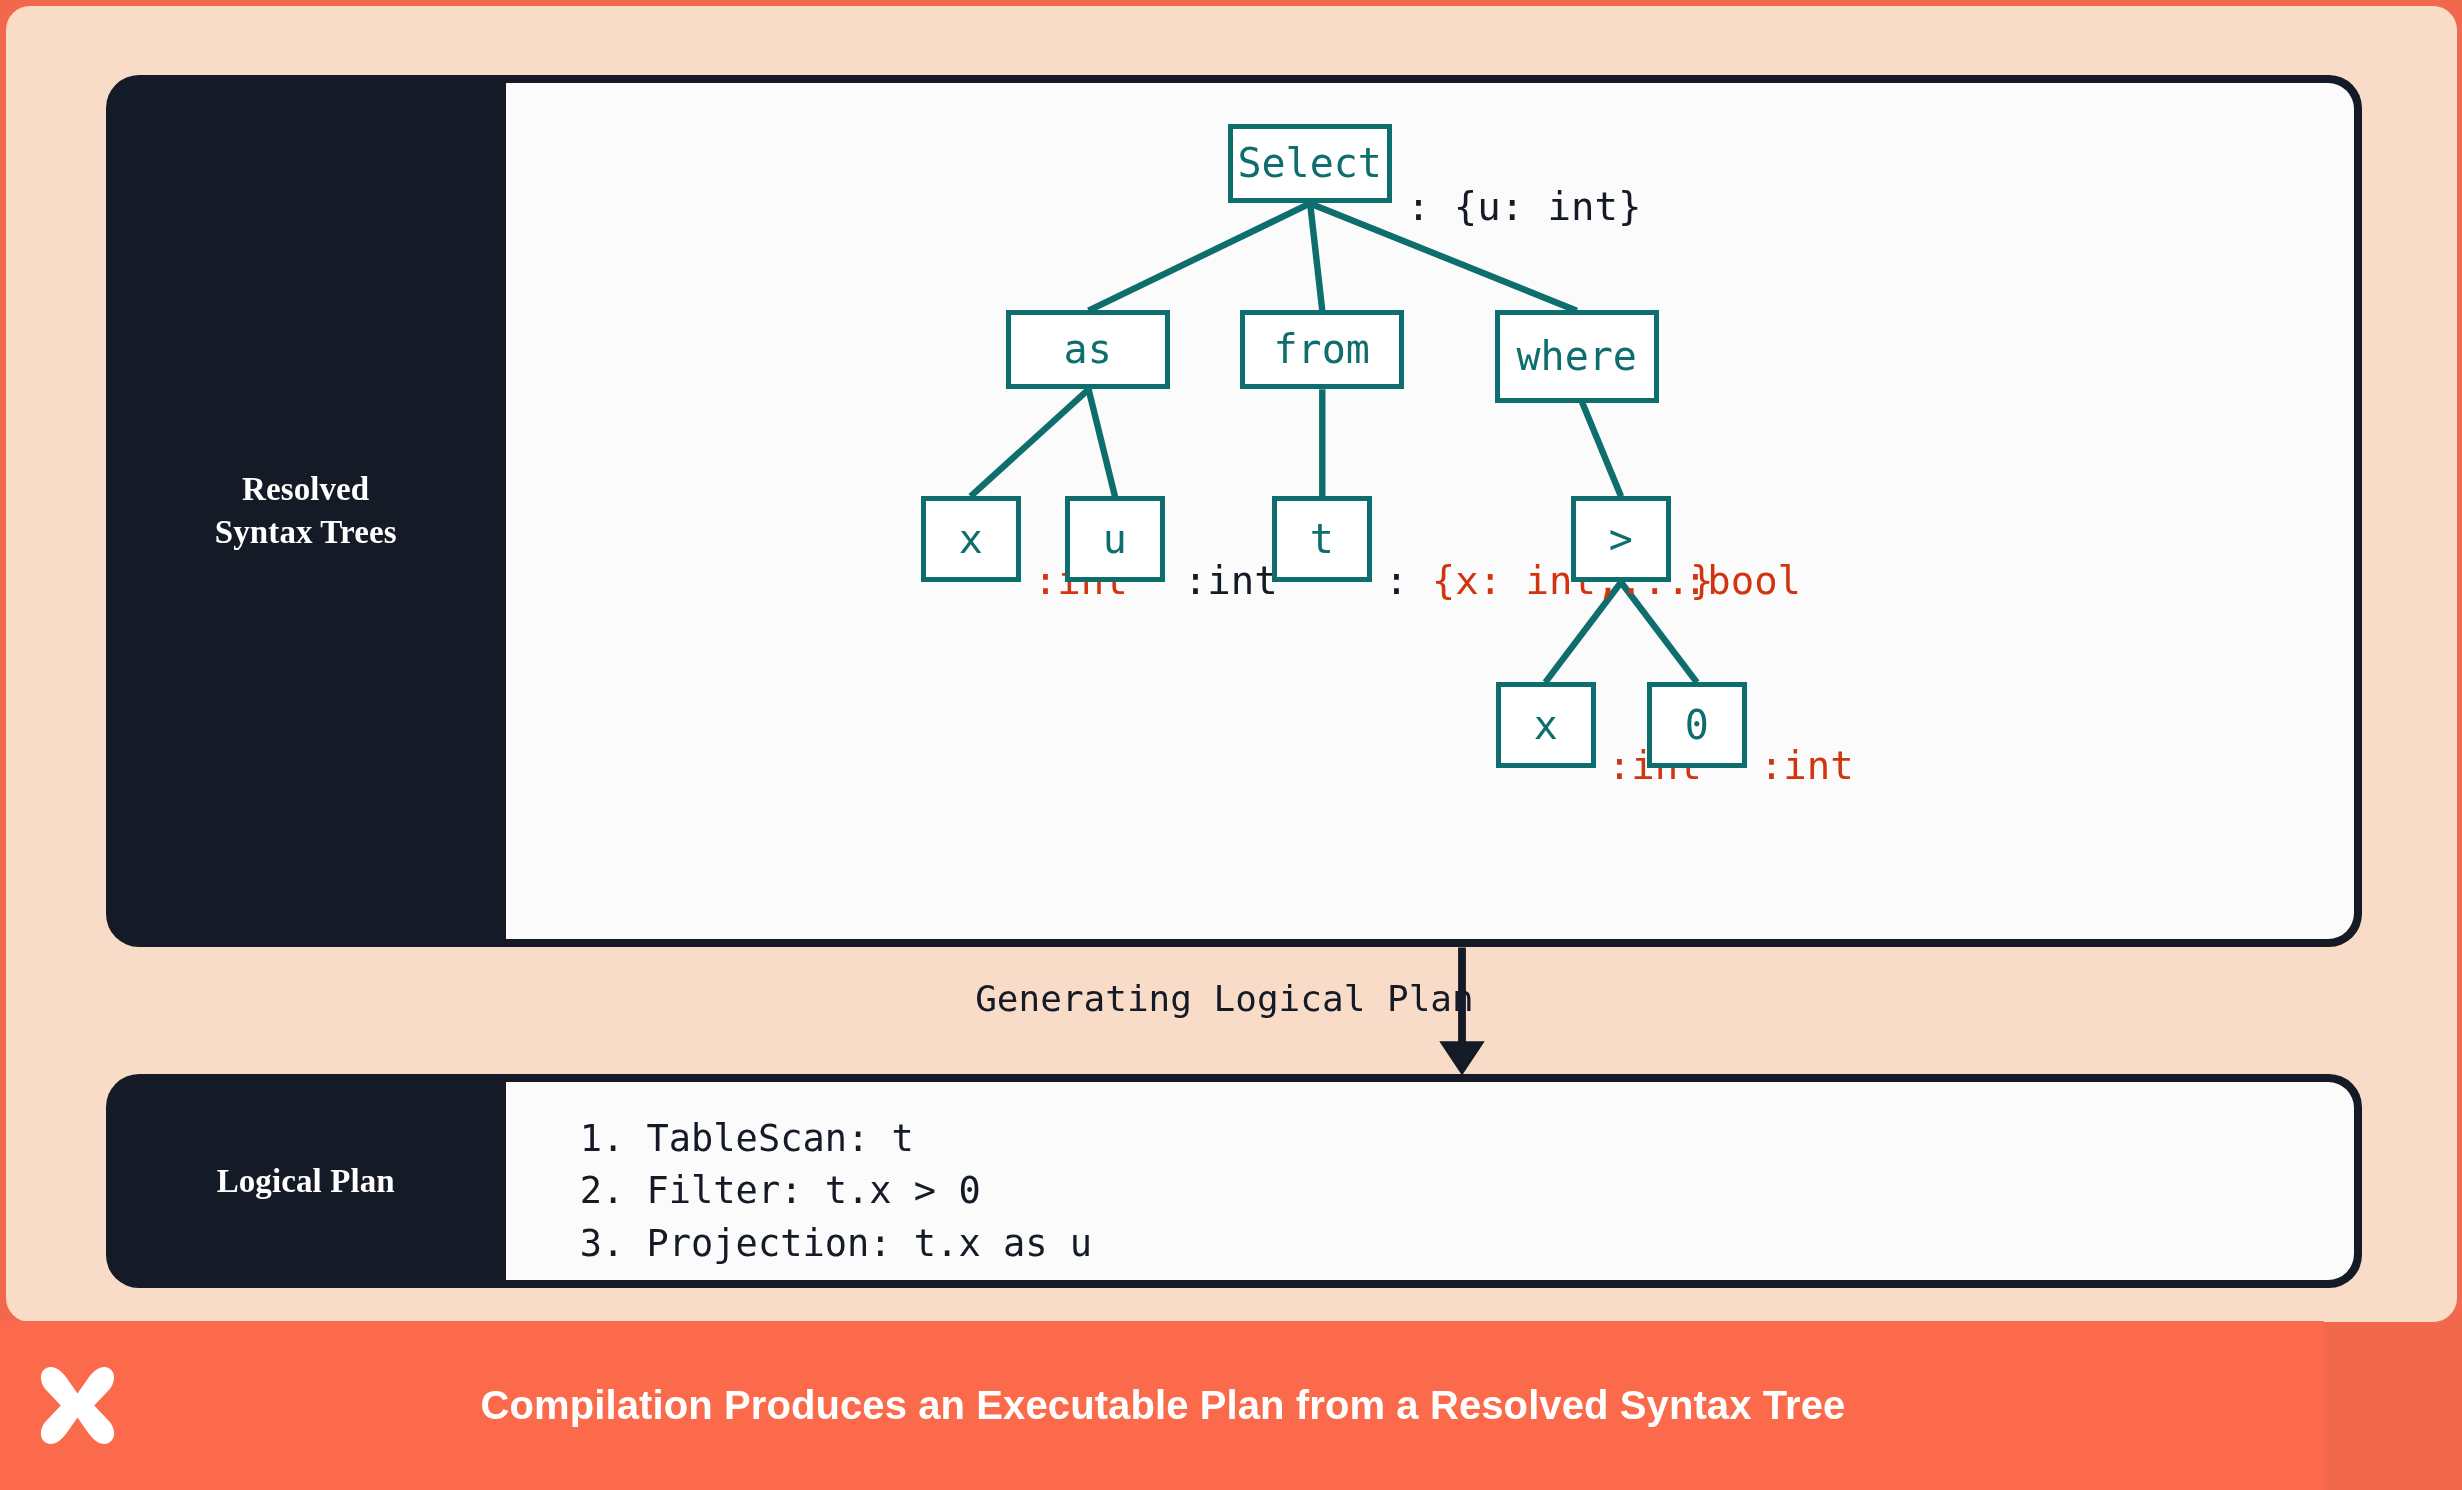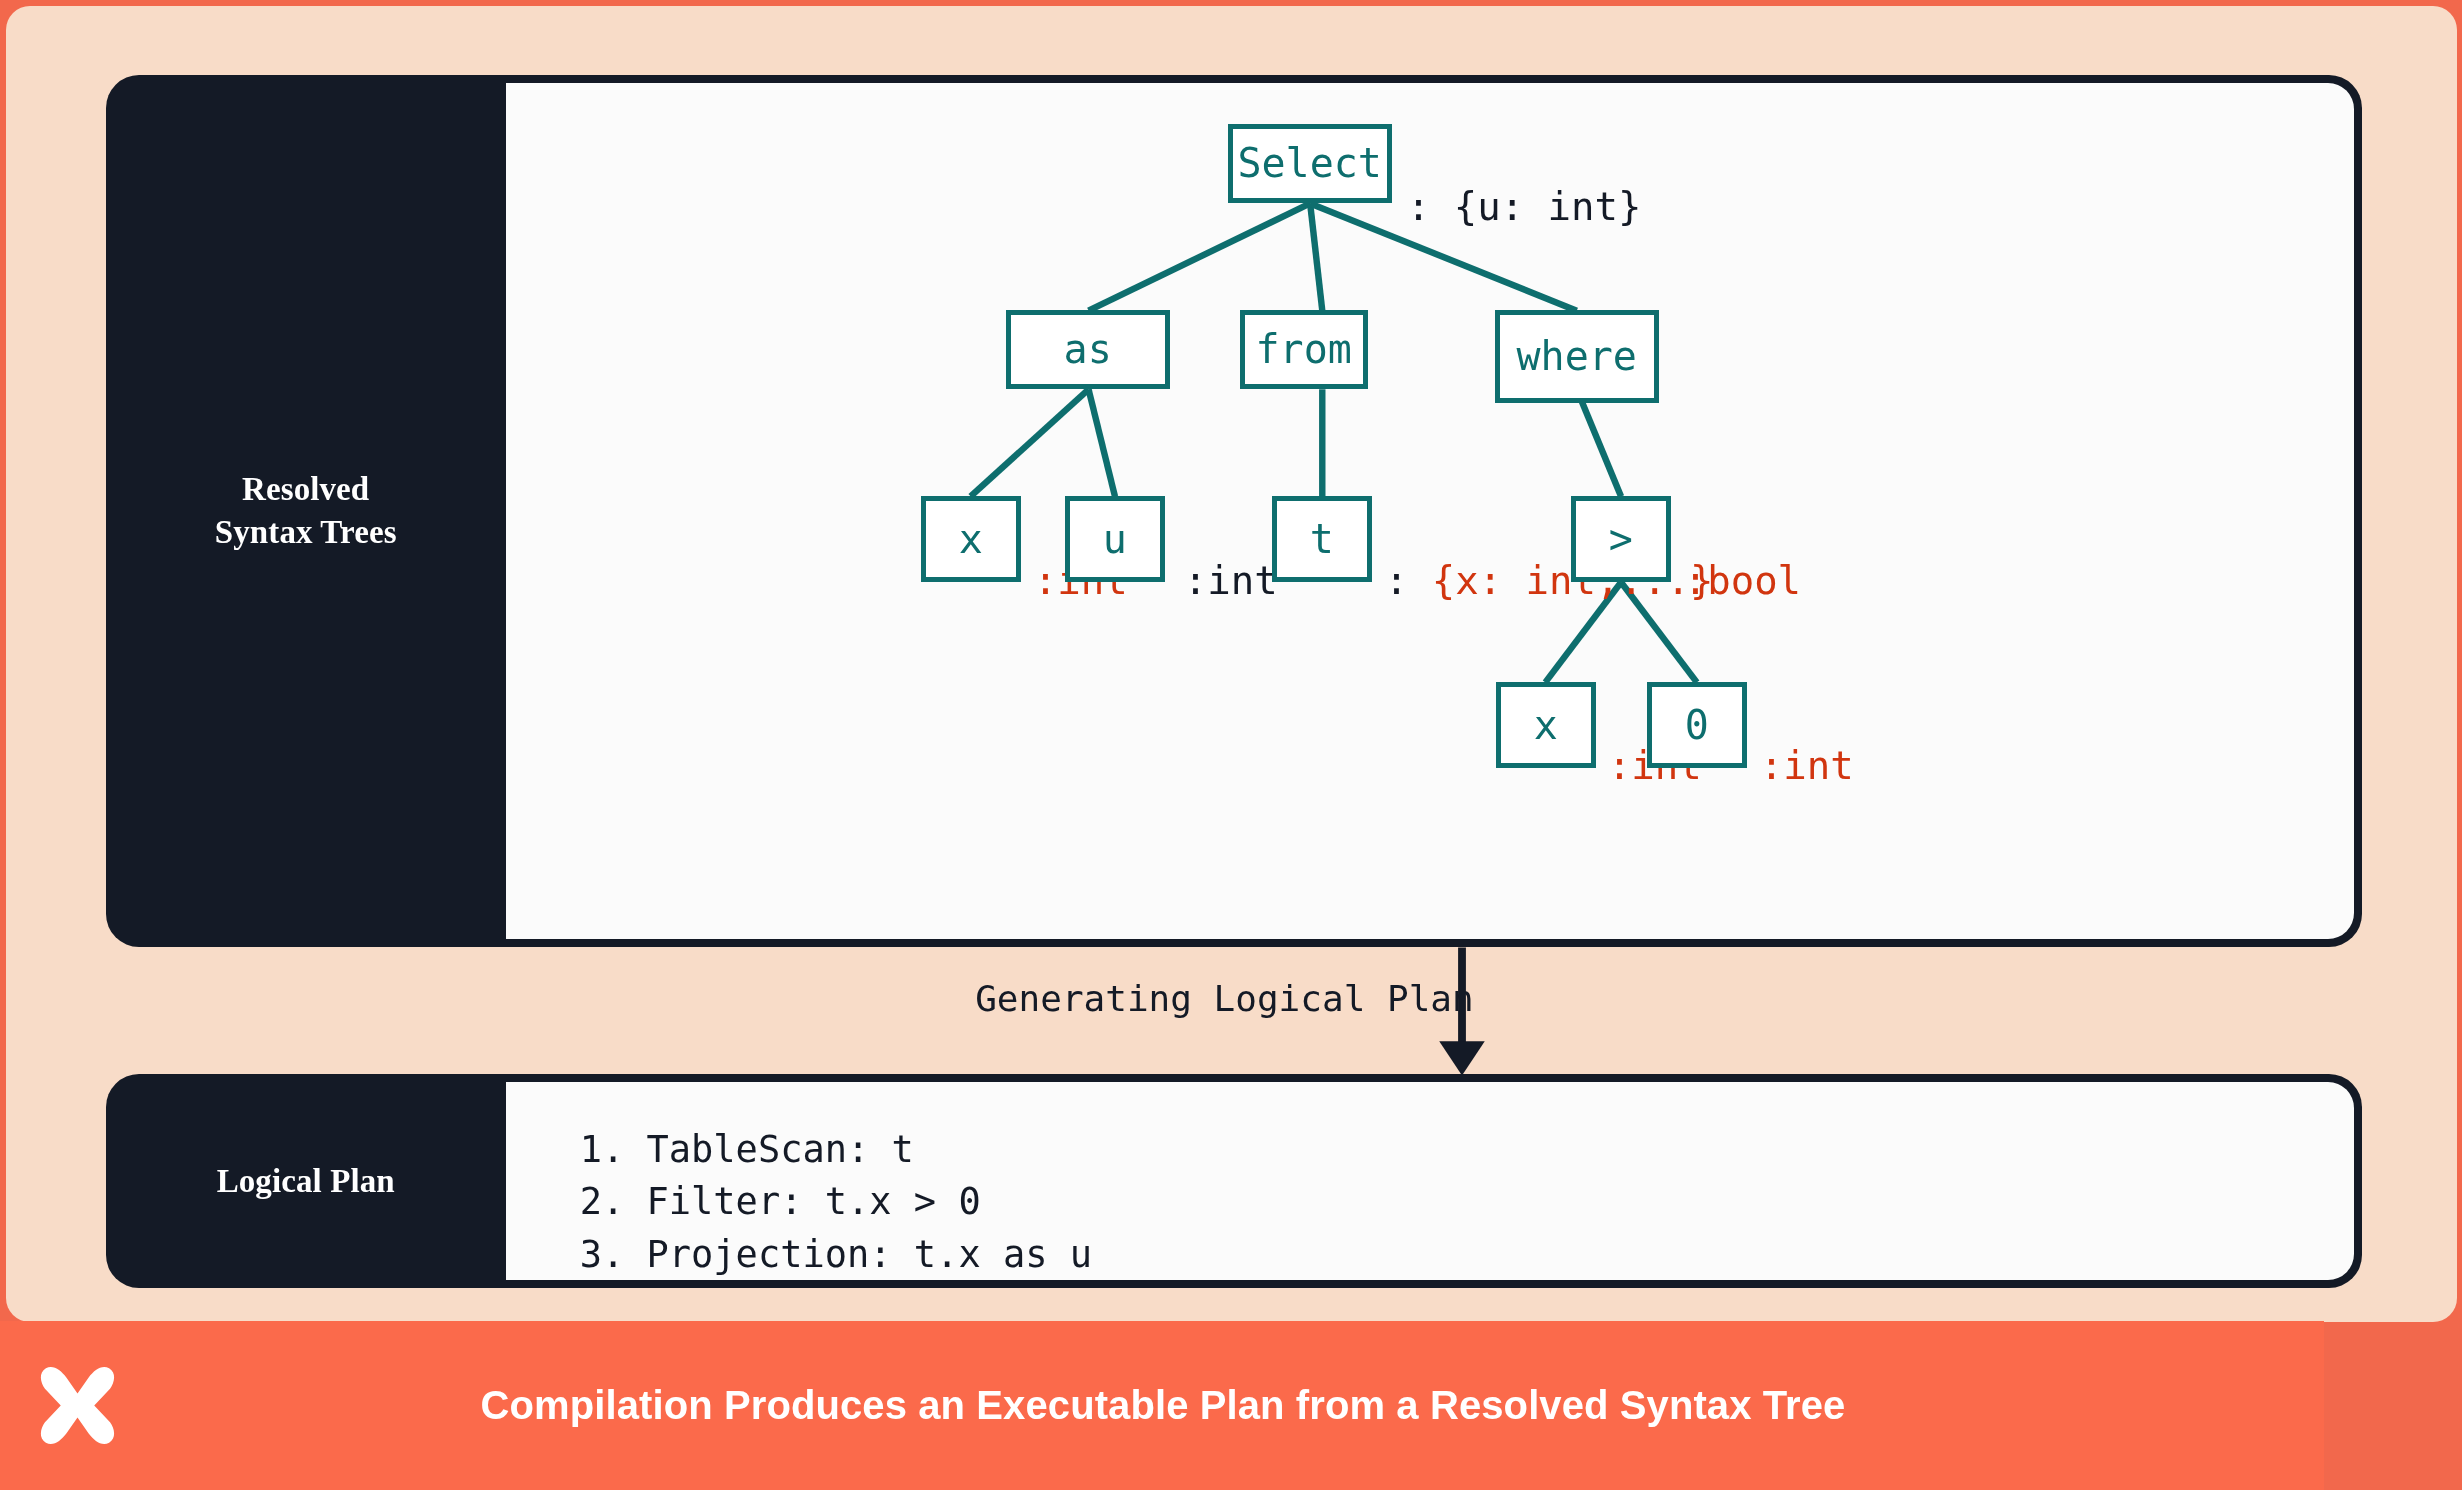--- a/index.html
+++ b/index.html
@@ -139,21 +139,21 @@
   
   #plan-panel {
     left: 100px;
     top: 1068px;
     width: 2256px;
     height: 214px;
   }
   #plan-panel .panel-label { font-size: 33px; }
   .plan-list {
     margin: 0;
-    padding: 42px 0 0 74px;
+    padding: 31px 0 0 74px;
     list-style: none;
     font-family: "DejaVu Sans Mono", monospace;
     font-size: 37px;
     line-height: 1.42;
     color: #141A26;
     white-space: pre;
   }
 
   
   #footer {
@@ -210,21 +210,21 @@
               <line x1="1560" y1="698" x2="1666" y2="838" stroke="#0E6E6E" stroke-width="9"></line>
             </svg>
           <div id="tree-nodes">
               <div class="node" style="left: 722px; top: 41px; width: 164px; height: 79px;">
                 <span>Select</span>
               </div>
               <div class="annot" style="left: 901px; top: 104px;">: {u: int}</div>
               <div class="node" style="left: 500px; top: 227px; width: 164px; height: 79px;">
                 <span>as</span>
               </div>
-              <div class="node" style="left: 734px; top: 227px; width: 128px; height: 79px;">
+              <div class="node" style="left: 734px; top: 227px; width: 164px; height: 79px;">
                 <span>from</span>
               </div>
               <div class="node" style="left: 989px; top: 227px; width: 164px; height: 93px;">
                 <span>where</span>
               </div>
               <div class="node" style="left: 415px; top: 413px; width: 100px; height: 86px;">
                 <span>x</span>
               </div>
               <div class="annot red" style="left: 528px; top: 478px;">:int</div>
               <div class="node" style="left: 559px; top: 413px; width: 100px; height: 86px;">

